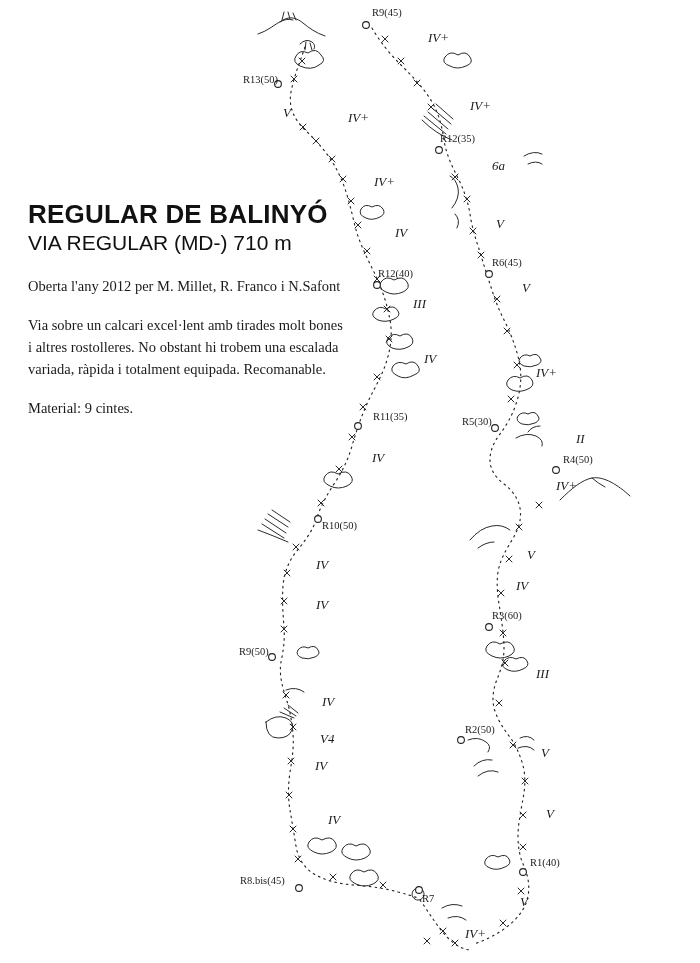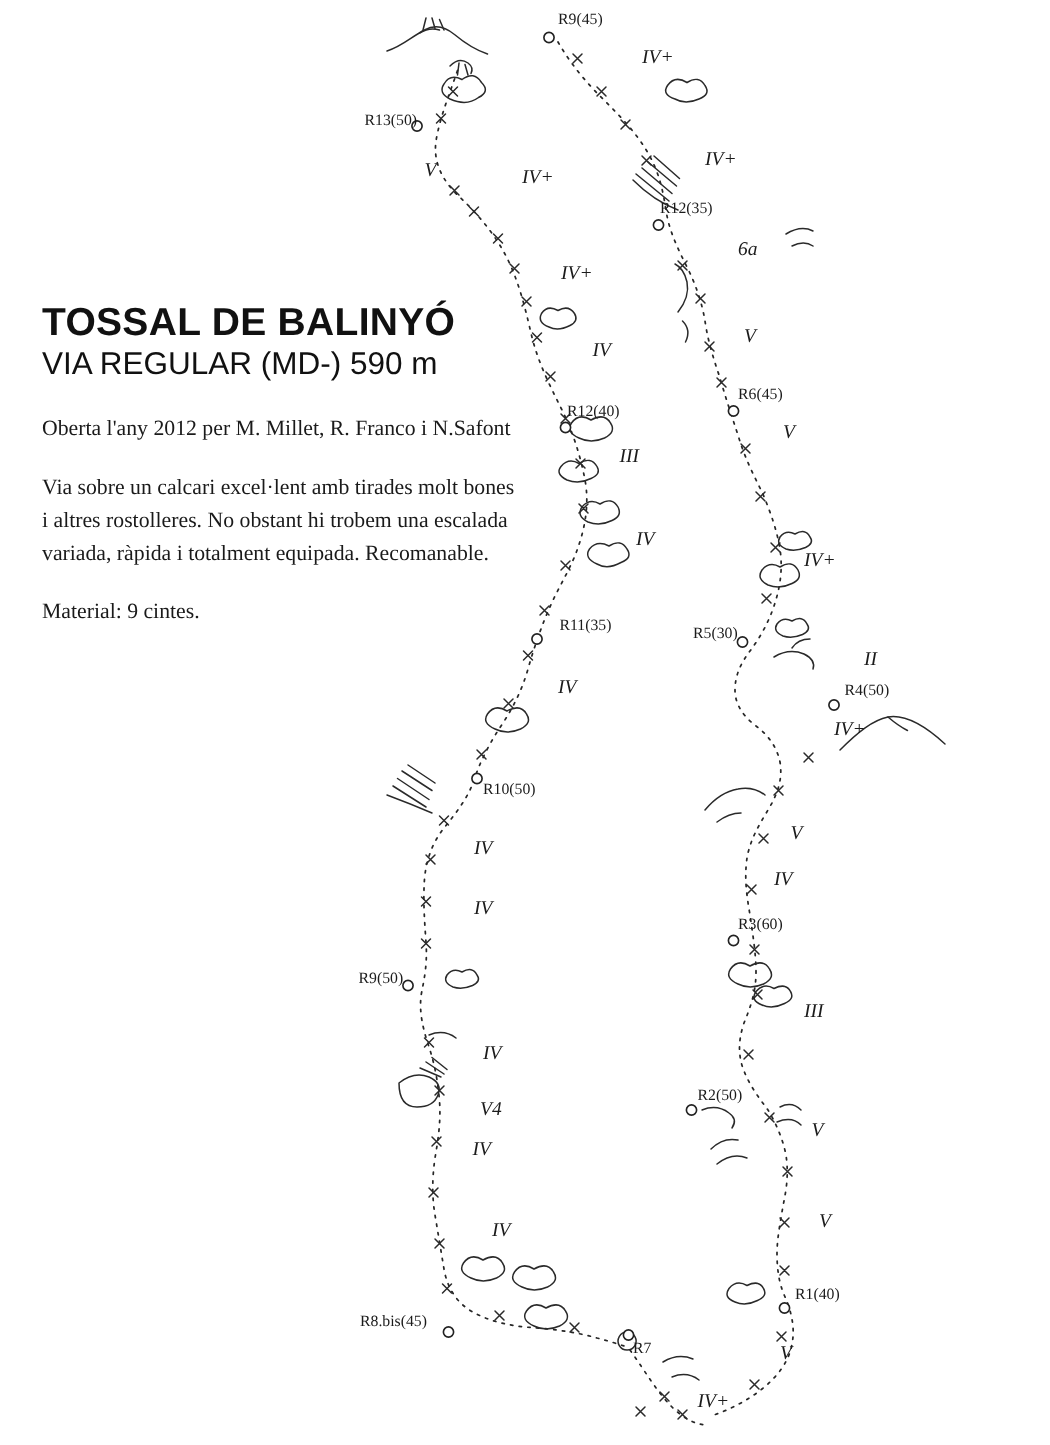--- a/index.html
+++ b/index.html
@@ -323,20 +323,20 @@
       <text class="grade" x="541" y="757">V</text>
       <text class="grade" x="315" y="770">IV</text>
       <text class="grade" x="546" y="818">V</text>
       <text class="grade" x="328" y="824">IV</text>
       <text class="grade" x="520" y="906">V</text>
       <text class="grade" x="465" y="938">IV+</text>
     </g>
   </svg>
 
   <div class="text-block">
-    <h1 class="title-main">TOSSAL DE BALINYÓ</h1>
-    <h2 class="title-sub">VIA REGULAR (MD-) 590 m</h2>
+    <h1 class="title-main">REGULAR DE BALINYÓ</h1>
+    <h2 class="title-sub">VIA REGULAR (MD-) 710 m</h2>
     <p class="para">Oberta l'any 2012 per M. Millet, R. Franco i N.Safont</p>
     <p class="para">Via sobre un calcari excel·lent amb tirades molt bones i altres rostolleres. No obstant hi trobem una escalada  variada, ràpida i totalment equipada. Recomanable.</p>
     <p class="para last">Material: 9 cintes.</p>
   </div>
 
 </div>
 
 </body></html>

